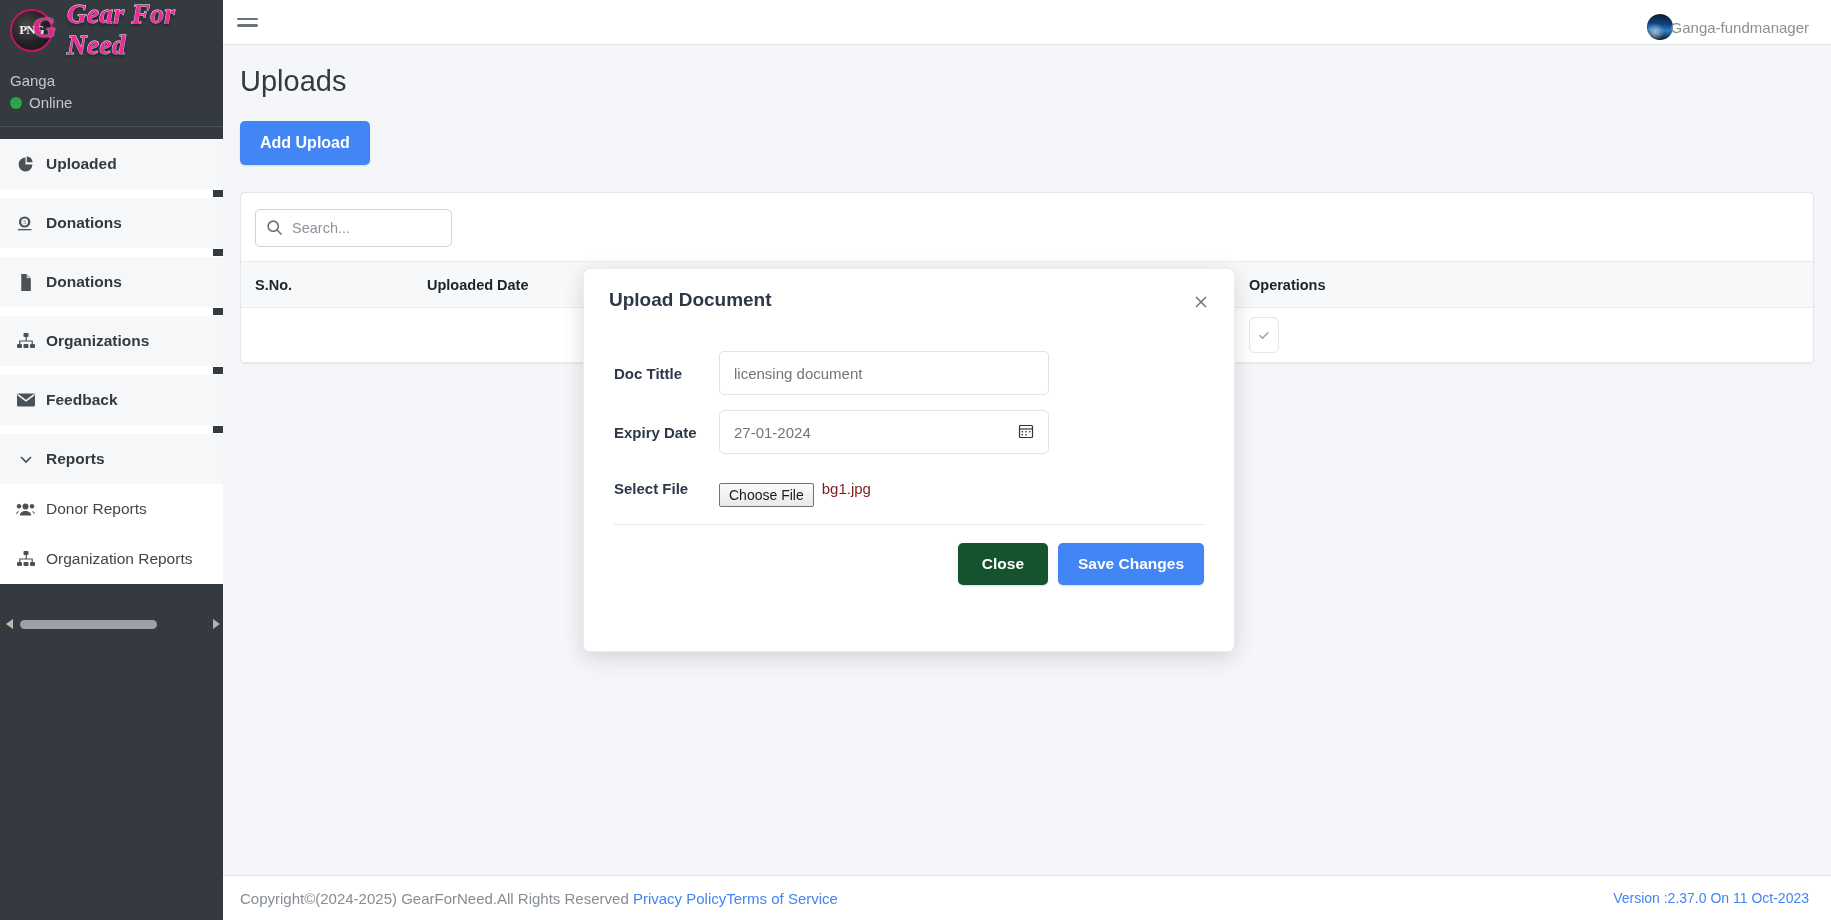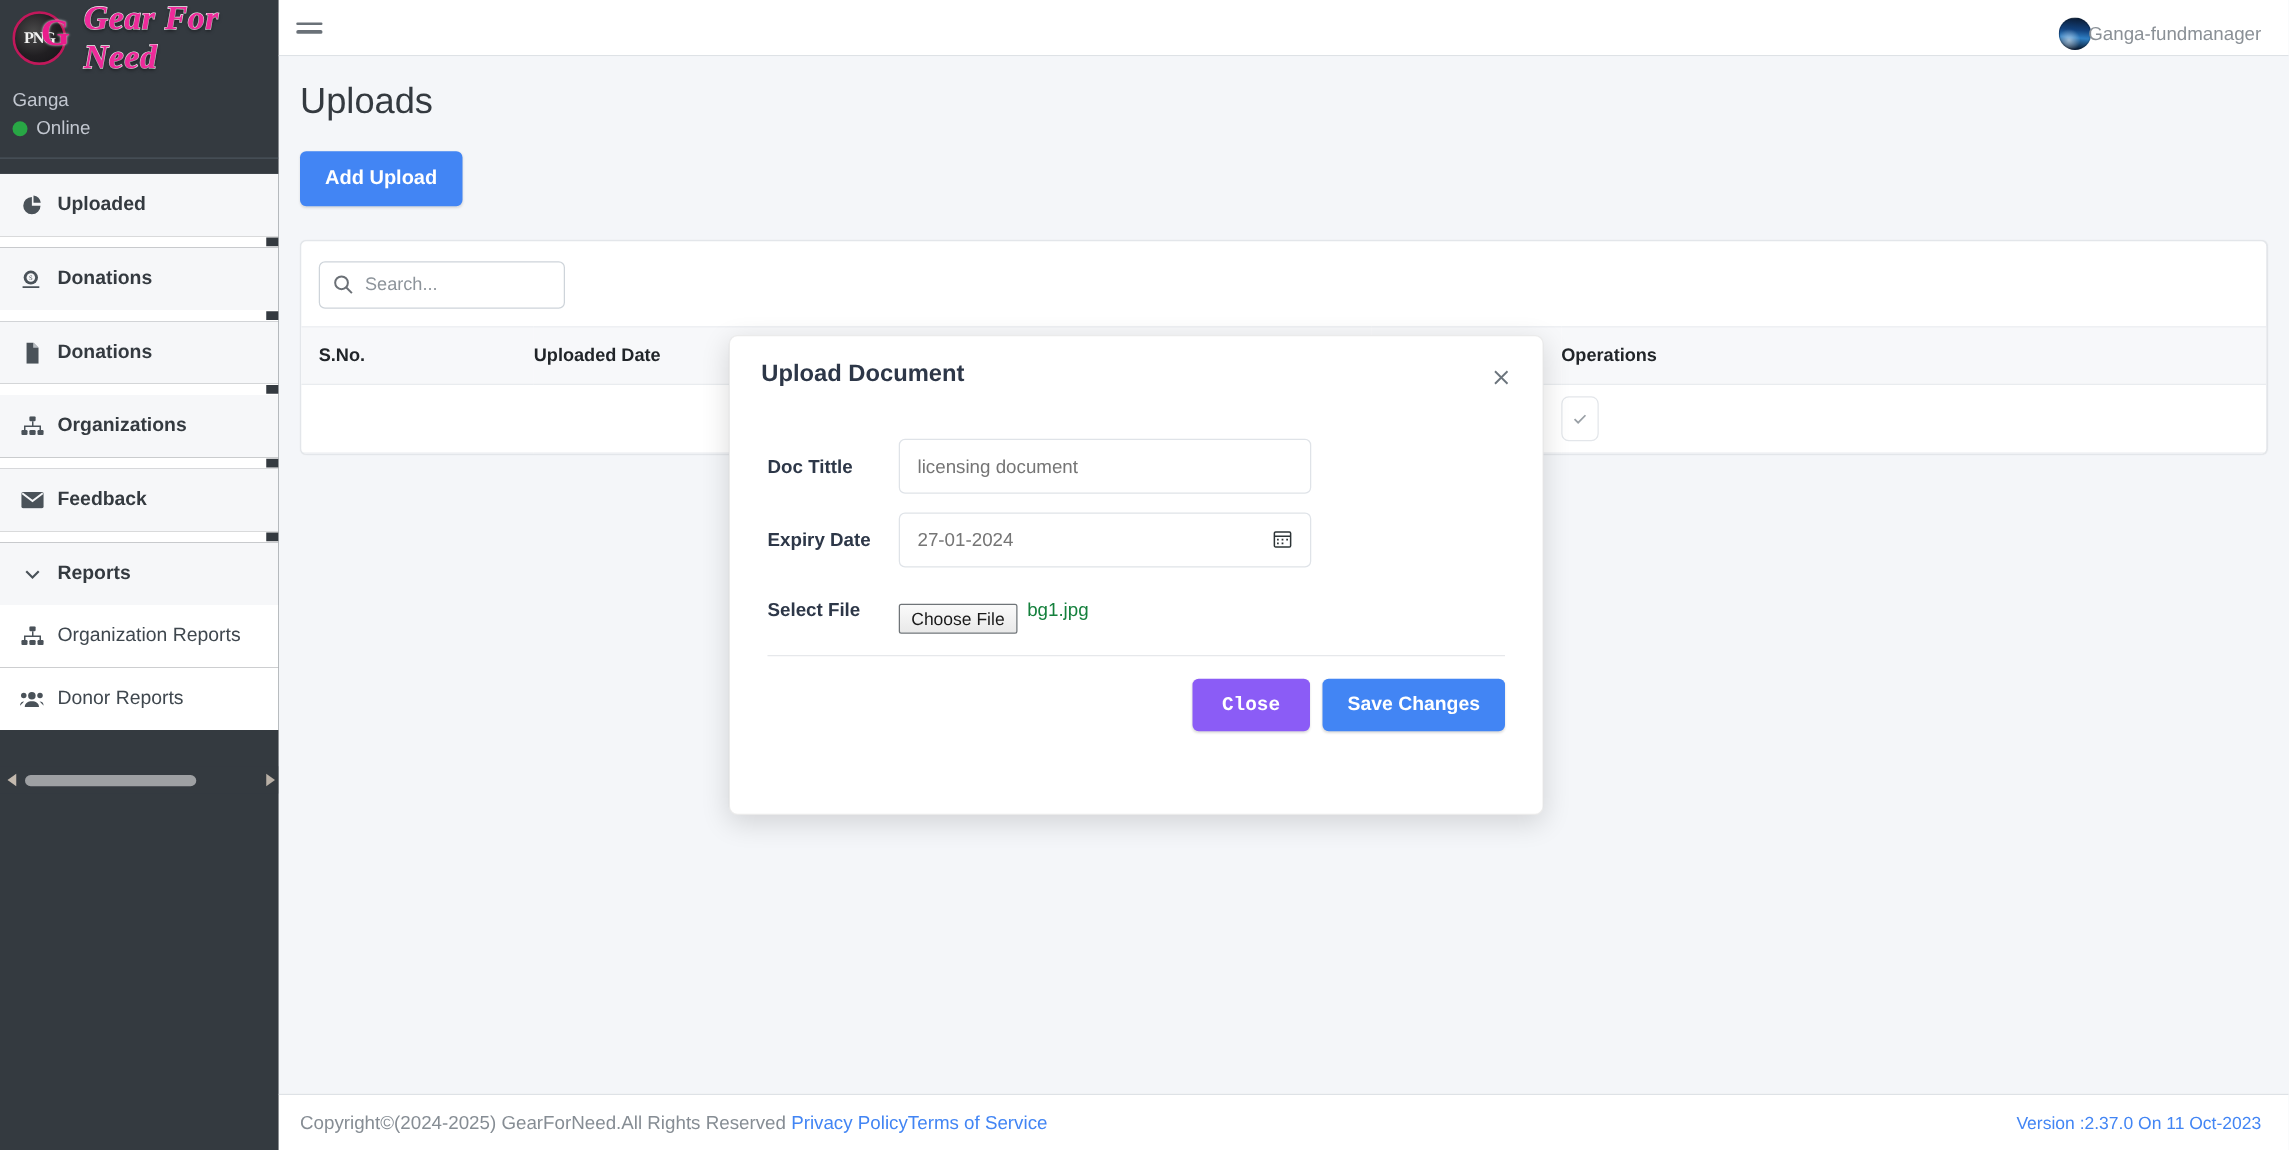--- a/index.html
+++ b/index.html
@@ -255,35 +255,35 @@
   }
   .file-row { display: flex; align-items: center; }
   .file-btn {
     border: 1px solid #6f7478; background: #efefef;
     font-size: 14px; color: #1a1a1a; padding: 3px 9px;
     font-family: "Liberation Sans", sans-serif;
     border-radius: 2px; cursor: pointer;
     background: linear-gradient(#fafafa, #e9e9e9);
     margin-top: 14px;
   }
-  .file-name { font-size: 15px; color: #15803d; margin-left: 8px; }
+  .file-name { font-size: 15px; color: #7f1d1d; margin-left: 8px; }
   .modal-foot {
     position: absolute; left: 30px; right: 30px; top: 255px;
     border-top: 1px solid #e6e8eb;
     padding-top: 18px;
     display: flex; justify-content: flex-end; gap: 10px;
   }
   .btn {
     border: none; border-radius: 5px;
     font-size: 15.5px; font-weight: 700; color: #fff;
     font-family: "Liberation Sans", sans-serif;
     cursor: pointer;
     box-shadow: 0 1px 2px rgba(0,0,0,.15);
   }
-  .btn-close-modal { background: #8b5cf6; padding: 12px 24px; font-family: Liberation Mono, monospace; }
+  .btn-close-modal { background: #14532d; padding: 12px 24px; }
   .btn-save { background: #4285f4; padding: 12px 20px; }
 </style>
 </head>
 <body>
 
 <aside id="sidebar">
 
   <div class="brand">
     <div class="brand-logo">
       <span class="png-txt">PNG</span>
@@ -362,47 +362,47 @@
     </div>
     <div class="nav-gap"></div>
 
     <div class="nav-item">
       <span class="nav-icon">
         <svg width="16" height="16" viewBox="0 0 16 16" fill="none" stroke="currentColor" stroke-width="1.7">
             <path d="M3 6l5 5 5-5"></path>
           </svg>
       </span>
       <span class="nav-label">Reports</span>
-    </div>
-
-    <div class="nav-item sub">
-      <span class="nav-icon">
-        <svg width="18" height="16" viewBox="0 0 18 16" fill="currentColor">
-            <rect x="6.5" y="0" width="5" height="4" rx="1"></rect>
-            <rect x="0" y="11" width="5" height="4" rx="1"></rect>
-            <rect x="6.5" y="11" width="5" height="4" rx="1"></rect>
-            <rect x="13" y="11" width="5" height="4" rx="1"></rect>
-            <path d="M8.6 4v3.4H2.2V11h1.2V8.6h11.2V11h1.2V7.4H9.8V4z"></path>
-          </svg>
-      </span>
-      <span class="nav-label">Organization Reports</span>
     </div>
 
     <div class="nav-item sub">
       <span class="nav-icon">
         <svg width="19" height="15" viewBox="0 0 19 15" fill="currentColor">
             <circle cx="9.5" cy="4.6" r="3"></circle>
             <path d="M3.8 13.6c0-3 2.6-4.6 5.7-4.6s5.7 1.6 5.7 4.6z"></path>
             <circle cx="3" cy="4.3" r="2.2"></circle>
             <path d="M0 12.6c0-2.2 1.4-3.4 3.3-3.4"></path>
             <circle cx="16" cy="4.3" r="2.2"></circle>
             <path d="M19 12.6c0-2.2-1.4-3.4-3.3-3.4"></path>
           </svg>
       </span>
       <span class="nav-label">Donor Reports</span>
+    </div>
+
+    <div class="nav-item sub">
+      <span class="nav-icon">
+        <svg width="18" height="16" viewBox="0 0 18 16" fill="currentColor">
+            <rect x="6.5" y="0" width="5" height="4" rx="1"></rect>
+            <rect x="0" y="11" width="5" height="4" rx="1"></rect>
+            <rect x="6.5" y="11" width="5" height="4" rx="1"></rect>
+            <rect x="13" y="11" width="5" height="4" rx="1"></rect>
+            <path d="M8.6 4v3.4H2.2V11h1.2V8.6h11.2V11h1.2V7.4H9.8V4z"></path>
+          </svg>
+      </span>
+      <span class="nav-label">Organization Reports</span>
     </div>
 
     <div class="hscroll-track">
       <div class="hscroll-arrow-l">
           <span class="tri-l"></span>
         </div>
       <div class="hscroll-thumb"></div>
       <div style="flex:1"></div>
       <div class="hscroll-arrow-r">
           <span class="tri-r"></span>

